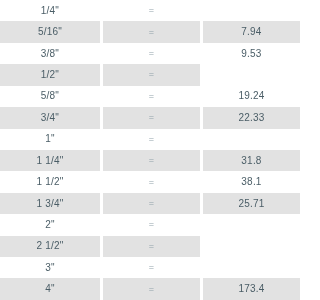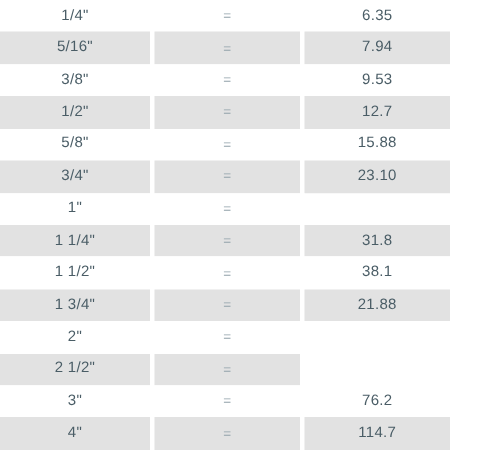--- a/index.html
+++ b/index.html
@@ -69,56 +69,54 @@
 </style>
 </head>
 <body>
 
 <div id="conversion-table">
     <div class="row">
       <div class="cell col-imperial">1/4"</div>
       <div class="gap"></div>
       <div class="cell col-eq">=</div>
       <div class="gap"></div>
-      <div class="cell col-metric">6.35</div>
     </div>
     <div class="row alt">
       <div class="cell col-imperial">5/16"</div>
       <div class="gap"></div>
       <div class="cell col-eq">=</div>
       <div class="gap"></div>
       <div class="cell col-metric">7.94</div>
     </div>
     <div class="row">
       <div class="cell col-imperial">3/8"</div>
       <div class="gap"></div>
       <div class="cell col-eq">=</div>
       <div class="gap"></div>
       <div class="cell col-metric">9.53</div>
     </div>
     <div class="row alt">
       <div class="cell col-imperial">1/2"</div>
       <div class="gap"></div>
       <div class="cell col-eq">=</div>
       <div class="gap"></div>
-      <div class="cell col-metric">12.7</div>
     </div>
     <div class="row">
       <div class="cell col-imperial">5/8"</div>
       <div class="gap"></div>
       <div class="cell col-eq">=</div>
       <div class="gap"></div>
-      <div class="cell col-metric">15.88</div>
+      <div class="cell col-metric">19.24</div>
     </div>
     <div class="row alt">
       <div class="cell col-imperial">3/4"</div>
       <div class="gap"></div>
       <div class="cell col-eq">=</div>
       <div class="gap"></div>
-      <div class="cell col-metric">23.10</div>
+      <div class="cell col-metric">22.33</div>
     </div>
     <div class="row">
       <div class="cell col-imperial">1"</div>
       <div class="gap"></div>
       <div class="cell col-eq">=</div>
       <div class="gap"></div>
     </div>
     <div class="row alt">
       <div class="cell col-imperial">1 1/4"</div>
       <div class="gap"></div>
@@ -131,41 +129,40 @@
       <div class="gap"></div>
       <div class="cell col-eq">=</div>
       <div class="gap"></div>
       <div class="cell col-metric">38.1</div>
     </div>
     <div class="row alt">
       <div class="cell col-imperial">1 3/4"</div>
       <div class="gap"></div>
       <div class="cell col-eq">=</div>
       <div class="gap"></div>
-      <div class="cell col-metric">21.88</div>
+      <div class="cell col-metric">25.71</div>
     </div>
     <div class="row">
       <div class="cell col-imperial">2"</div>
       <div class="gap"></div>
       <div class="cell col-eq">=</div>
       <div class="gap"></div>
     </div>
     <div class="row alt">
       <div class="cell col-imperial">2 1/2"</div>
       <div class="gap"></div>
       <div class="cell col-eq">=</div>
       <div class="gap"></div>
     </div>
     <div class="row">
       <div class="cell col-imperial">3"</div>
       <div class="gap"></div>
       <div class="cell col-eq">=</div>
       <div class="gap"></div>
-      <div class="cell col-metric">76.2</div>
     </div>
     <div class="row alt">
       <div class="cell col-imperial">4"</div>
       <div class="gap"></div>
       <div class="cell col-eq">=</div>
       <div class="gap"></div>
-      <div class="cell col-metric">114.7</div>
+      <div class="cell col-metric">173.4</div>
     </div>
   </div>
 
 </body></html>

